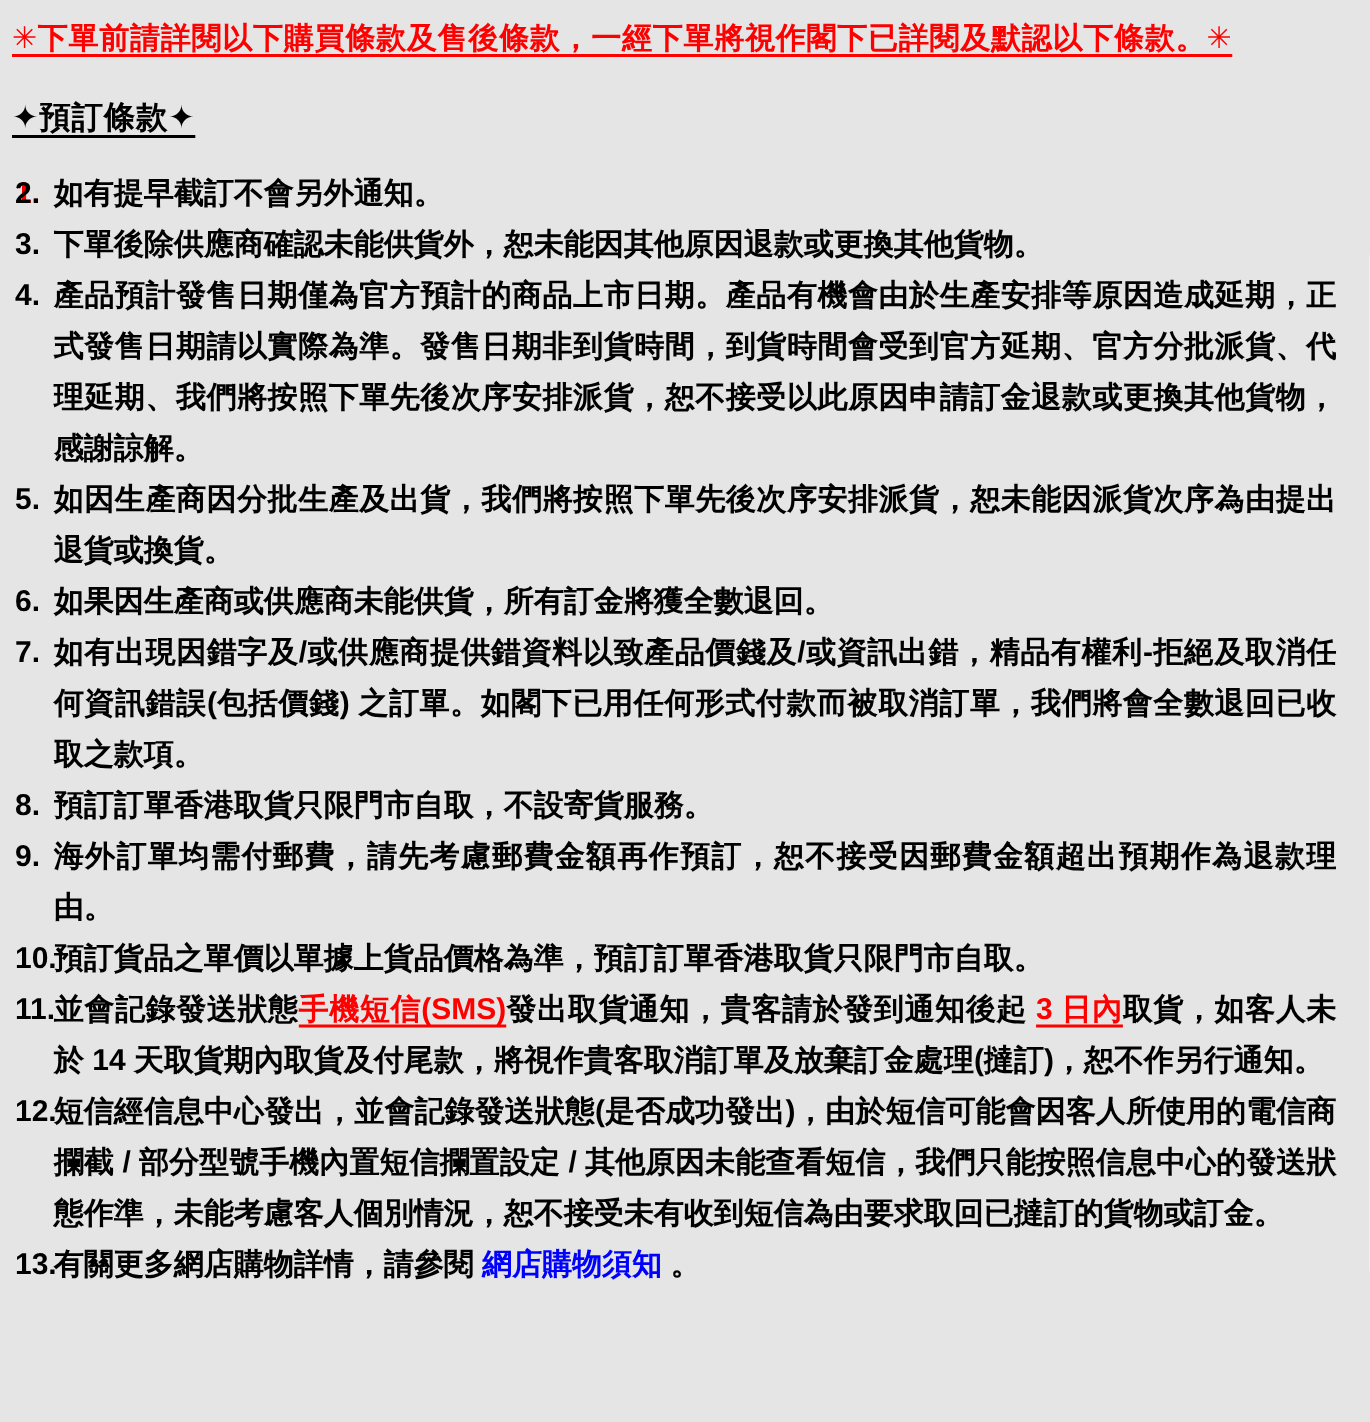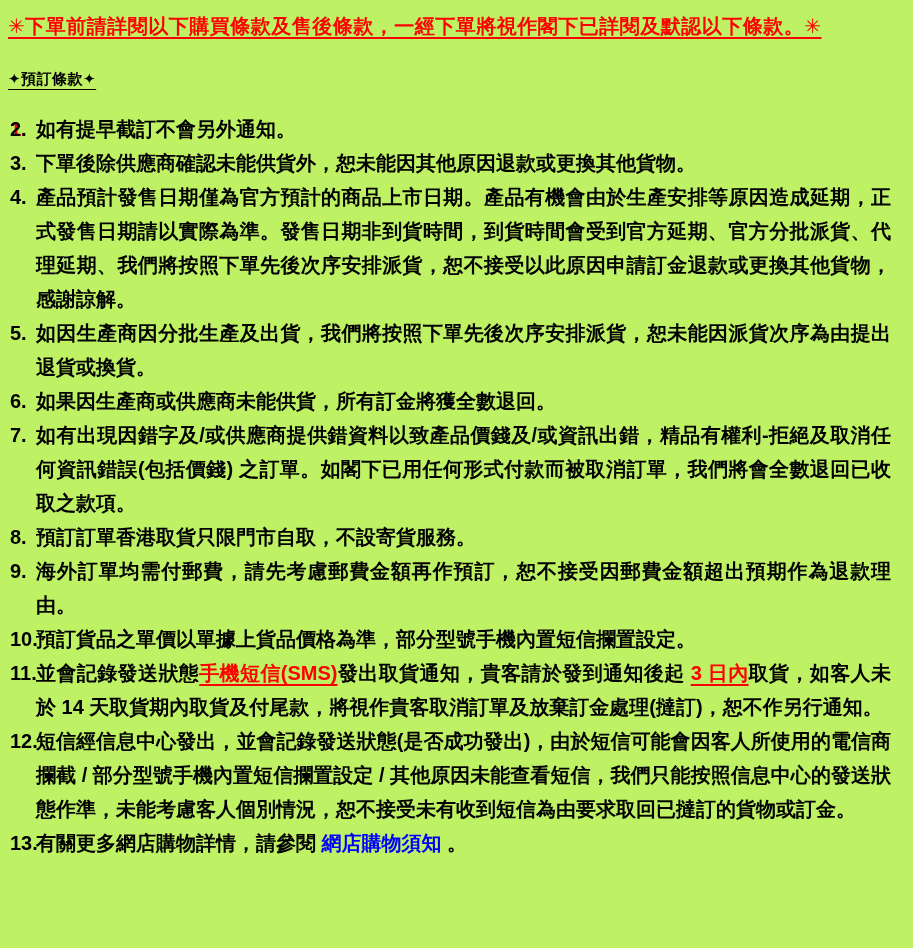--- a/index.html
+++ b/index.html
@@ -4,41 +4,41 @@
 <style>
   html, body {
     margin: 0;
     padding: 0;
     background: #ffffff;
   }
   .page {
     width: 913px;
     min-height: 948px;
     box-sizing: border-box;
-    background: #bef264;
+    background: #e5e5e5;
     padding: 12px 22px 10px 6px;
     font-family: "Liberation Sans", "DejaVu Sans", sans-serif;
     font-weight: 700;
     color: var(--text-black, #000000);
   }
   .notice {
     color: var(--accent-red, #ff0000);
     font-size: 20px;
     line-height: 28px;
     text-decoration: underline;
     text-underline-offset: 4px;
     margin-left: 2px;
     letter-spacing: 0.5px;
   }
   .section-title-row {
     margin: 24px 0 0 2px;
   }
   .section-title {
     display: inline-block;
-    font-size: 15px;
+    font-size: 21px;
     line-height: 30px;
     text-decoration: underline;
     text-underline-offset: 5px;
     letter-spacing: 0.5px;
   }
   ol.terms-list {
     list-style: none;
     margin: 18px 0 0 0;
     padding: 0;
   }
@@ -109,21 +109,21 @@
       <li class="term-item">
     <span class="num">8.</span>
     <span class="term-text"><span>預訂訂單香港取貨只限門市自取，不設寄貨服務。</span></span>
   </li>
       <li class="term-item">
     <span class="num">9.</span>
     <span class="term-text"><span>海外訂單均需付郵費，請先考慮郵費金額再作預訂，恕不接受因郵費金額超出預期作為退款理由。</span></span>
   </li>
       <li class="term-item">
     <span class="num">10.</span>
-    <span class="term-text"><span>預訂貨品之單價以單據上貨品價格為準，部分型號手機內置短信攔置設定。</span></span>
+    <span class="term-text"><span>預訂貨品之單價以單據上貨品價格為準，預訂訂單香港取貨只限門市自取。</span></span>
   </li>
       <li class="term-item">
     <span class="num">11.</span>
     <span class="term-text"><span>並會記錄發送狀態</span><span class="seg-highlight">手機短信(SMS)</span><span>發出取貨通知，貴客請於發到通知後起 </span><span class="seg-highlight">3 日內</span><span>取貨，如客人未於 14 天取貨期內取貨及付尾款，將視作貴客取消訂單及放棄訂金處理(撻訂)，恕不作另行通知。</span></span>
   </li>
       <li class="term-item">
     <span class="num">12.</span>
     <span class="term-text"><span>短信經信息中心發出，並會記錄發送狀態(是否成功發出)，由於短信可能會因客人所使用的電信商攔截 / 部分型號手機內置短信攔置設定 / 其他原因未能查看短信，我們只能按照信息中心的發送狀態作準，未能考慮客人個別情況，恕不接受未有收到短信為由要求取回已撻訂的貨物或訂金。</span></span>
   </li>
       <li class="term-item">

